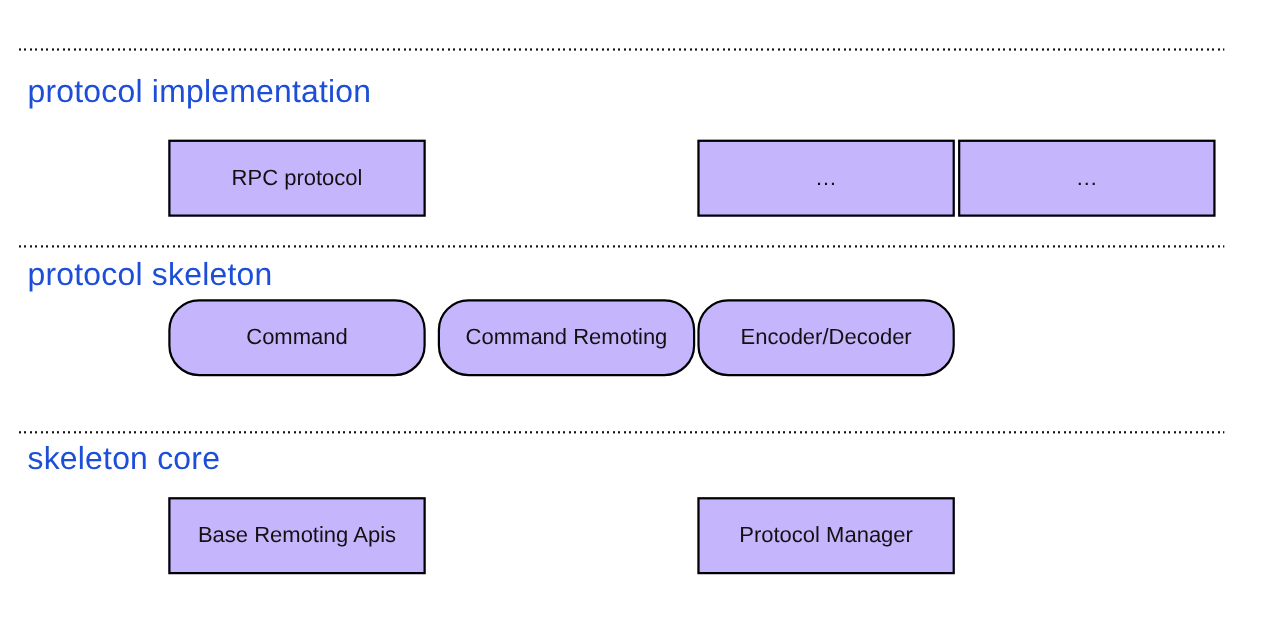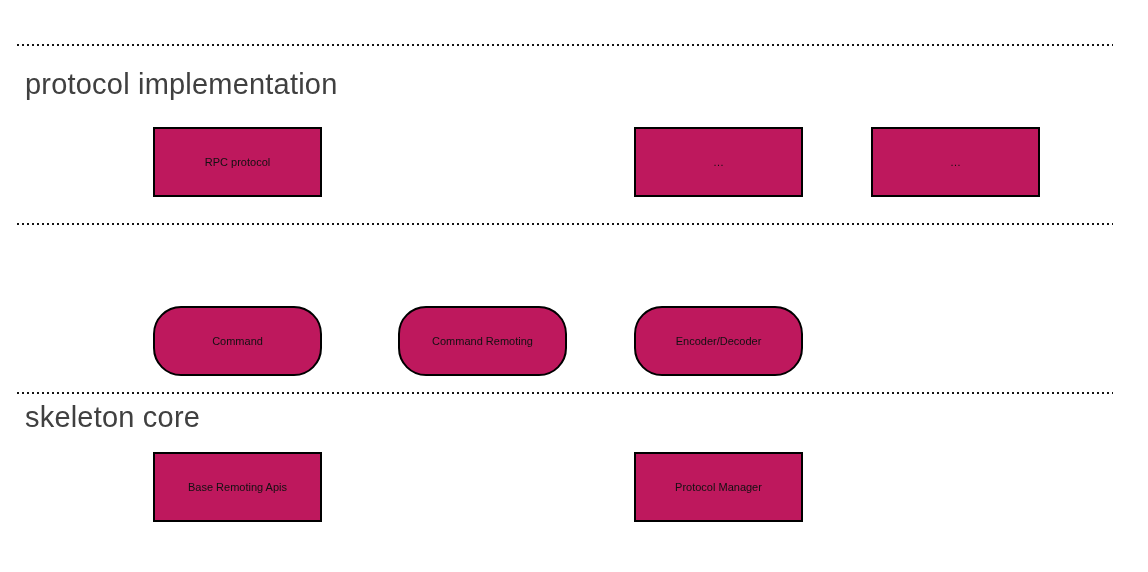--- a/index.html
+++ b/index.html
@@ -21,58 +21,59 @@
     width: 1096px;
     height: 2px;
     background: repeating-linear-gradient(90deg, #141414 0, #141414 2px, transparent 2px, transparent 5px);
   }
   .layer-title {
     position: absolute;
     left: 25px;
     font-size: 29px;
     line-height: 1.25;
     font-weight: 400;
-    color: #404040;
+    color: #1d4ed8;
     letter-spacing: 0.2px;
     white-space: nowrap;
   }
   .box {
     position: absolute;
-    width: 169px;
+    width: 234px;
     height: 70px;
     box-sizing: border-box;
     border: 2px solid #000000;
-    background: #be185d;
+    background: #c4b5fd;
     display: flex;
     align-items: center;
     justify-content: center;
-    font-size: 11px;
+    font-size: 20px;
     color: #111111;
     white-space: nowrap;
   }
   .row1 { top: 127px; }
-  .row2 { top: 306px; border-radius: 28px; }
+  .row2 { top: 272px; border-radius: 28px; }
   .row3 { top: 452px; }
   .col1 { left: 153px; }
   .col2 { left: 398px; }
   .col3 { left: 634px; }
   .col4 { left: 871px; }
 </style>
 </head>
 <body>
 
 <div class="canvas">
 
   <div class="divider" style="top:44px"></div>
   <div class="layer-title" style="top:66px">protocol implementation</div>
   <div class="box row1 col1">RPC protocol</div>
   <div class="box row1 col3">…</div>
   <div class="box row1 col4">…</div>
 
   <div class="divider" style="top:223px"></div>
+  <div class="layer-title" style="top:232px">protocol skeleton</div>
   <div class="box row2 col1">Command</div>
   <div class="box row2 col2">Command Remoting</div>
   <div class="box row2 col3">Encoder/Decoder</div>
 
   <div class="divider" style="top:392px"></div>
   <div class="layer-title" style="top:399px">skeleton core</div>
   <div class="box row3 col1">Base Remoting Apis</div>
   <div class="box row3 col3">Protocol Manager</div>
 
 </div>

